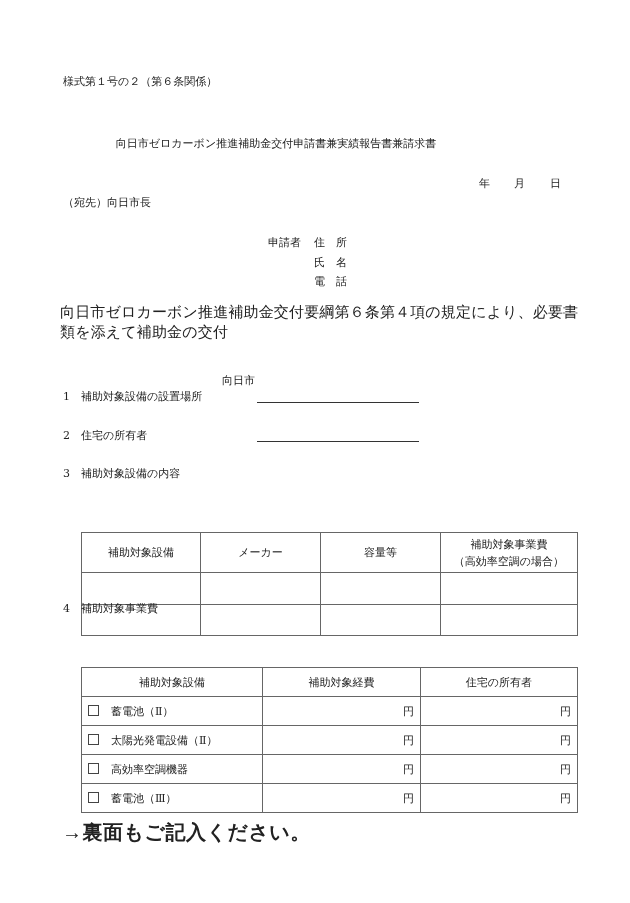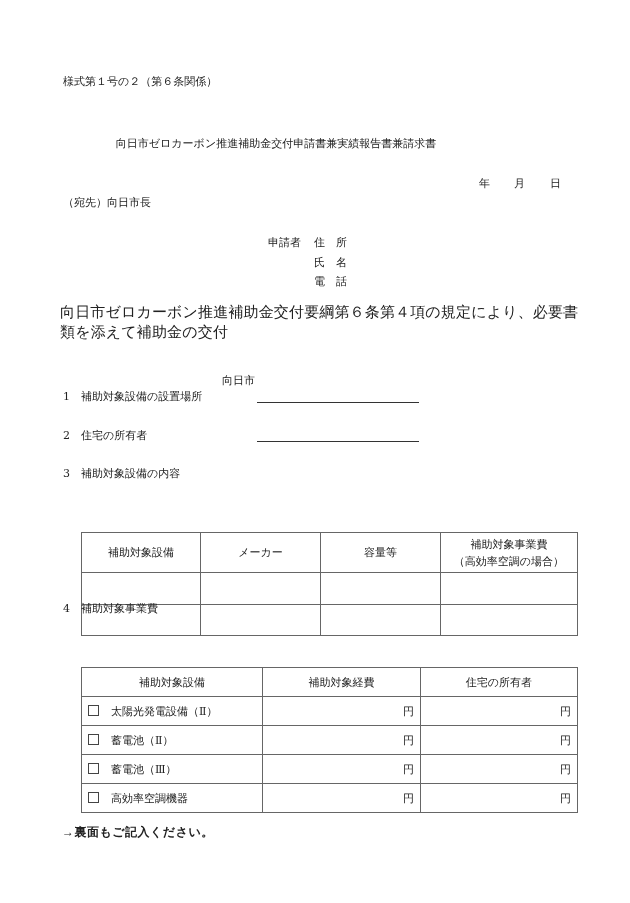--- a/index.html
+++ b/index.html
@@ -20,21 +20,21 @@
   .sec-num { left: 63px; }
   .sec-label { left: 81px; }
   .uline { position: absolute; border-bottom: 1px solid #333; height: 0; }
 
   table.grid { position: absolute; border-collapse: collapse; table-layout: fixed; margin-top: 44px; }
   table.grid td { border: 1px solid #666; font-size: 11px; line-height: 17px; padding: 0; }
   .c { text-align: center; }
   .r { text-align: right; padding-right: 6px !important; }
   .l { text-align: left; padding-left: 6px !important; }
   .checkbox { display: inline-block; width: 9px; height: 9px; border: 1px solid #444; vertical-align: -1px; margin-right: 12px; }
-  .notice { left: 62px; top: 822px; font-size: 12px; line-height: 20px; font-weight: bold; font-family: Liberation Sans, sans-serif; letter-spacing: 0.5px; }
+  .notice { left: 62px; top: 822px; font-size: 20px; line-height: 20px; font-weight: bold; font-family: Liberation Sans, sans-serif; letter-spacing: 0.5px; }
 </style>
 </head>
 <body>
 
 <div class="abs t form-no">様式第１号の２（第６条関係）</div>
 <div class="abs t title">向日市ゼロカーボン推進補助金交付申請書兼実績報告書兼請求書</div>
 
 <div class="abs t date" style="left:479px;">年</div>
 <div class="abs t date" style="left:514px;">月</div>
 <div class="abs t date" style="left:550px;">日</div>
@@ -104,42 +104,42 @@
       <col style="width:157px">
     </colgroup>
   <tbody>
       <tr style="height:29px;">
     <td class="c">補助対象設備</td>
     <td class="c">補助対象経費</td>
     <td class="c">住宅の所有者</td>
   </tr>
   <tr style="height:29px;">
     <td class="l">
+      <span class="checkbox"></span><span>蓄電池（Ⅱ）</span>
+    </td>
+    <td class="r"><span></span><span>円</span></td>
+    <td class="r"><span></span><span>円</span></td>
+  </tr>
+  <tr style="height:29px;">
+    <td class="l">
       <span class="checkbox"></span><span>太陽光発電設備（Ⅱ）</span>
     </td>
     <td class="r"><span></span><span>円</span></td>
     <td class="r"><span></span><span>円</span></td>
   </tr>
   <tr style="height:29px;">
     <td class="l">
-      <span class="checkbox"></span><span>蓄電池（Ⅱ）</span>
+      <span class="checkbox"></span><span>高効率空調機器</span>
     </td>
     <td class="r"><span></span><span>円</span></td>
     <td class="r"><span></span><span>円</span></td>
   </tr>
   <tr style="height:29px;">
     <td class="l">
       <span class="checkbox"></span><span>蓄電池（Ⅲ）</span>
     </td>
     <td class="r"><span></span><span>円</span></td>
     <td class="r"><span></span><span>円</span></td>
   </tr>
-  <tr style="height:29px;">
-    <td class="l">
-      <span class="checkbox"></span><span>高効率空調機器</span>
-    </td>
-    <td class="r"><span></span><span>円</span></td>
-    <td class="r"><span></span><span>円</span></td>
-  </tr>
 </tbody>
   </table>
 
 <div class="abs notice">→裏面もご記入ください。</div>
 
 </body></html>

